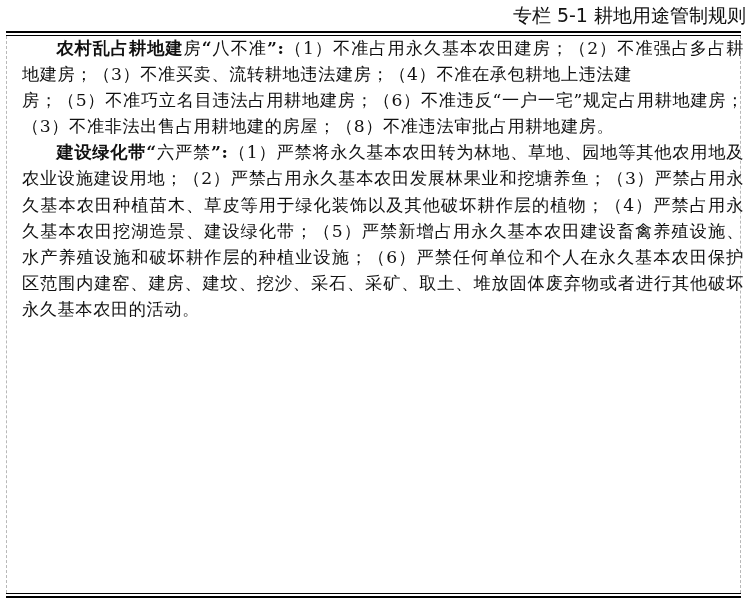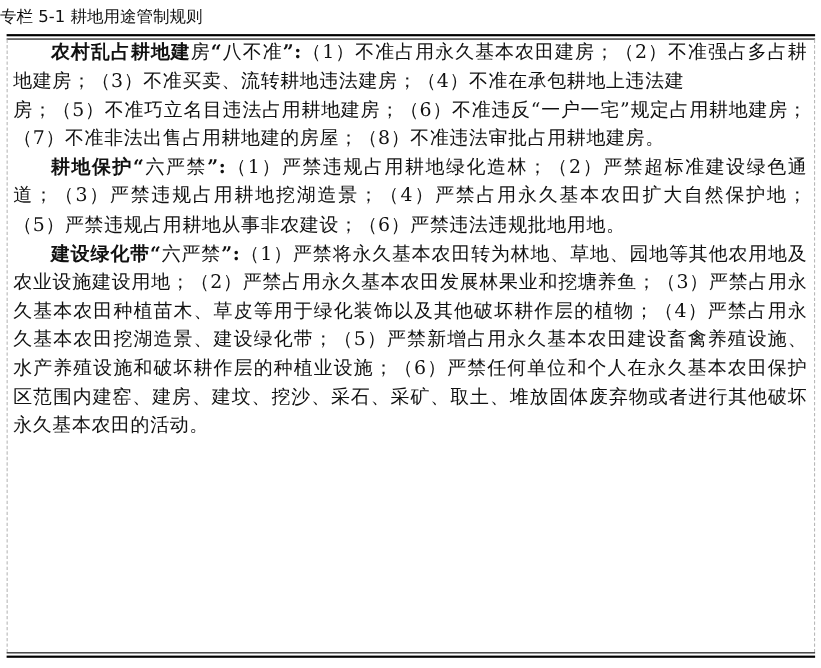--- a/index.html
+++ b/index.html
@@ -3,35 +3,35 @@
   <meta charset="utf-8">
   <style>
     html, body { margin: 0; padding: 0; background: #ffffff; }
     body {
       width: 746px; height: 607px; position: relative; overflow: hidden;
       font-family: "DejaVu Serif", "Liberation Serif", serif;
       color: #111111;
     }
     .title {
       position: absolute; left: 0; top: 2px; width: 746px; height: 26px;
-      text-align: left; font-family: "DejaVu Sans", "Liberation Sans", sans-serif;
-      font-size: 15px; line-height: 26px; color: #111; letter-spacing: 0px;
+      text-align: right; font-family: "DejaVu Sans", "Liberation Sans", sans-serif;
+      font-size: 19px; line-height: 26px; color: #111; letter-spacing: 0px;
     }
     .box {
       position: absolute; left: 6px; top: 31px; width: 735px; height: 567px;
       box-sizing: border-box;
     }
     .rule-top-thick { position: absolute; left: 0; top: 0; width: 100%; height: 2px; background: #000; }
     .rule-top-thin  { position: absolute; left: 0; top: 4px; width: 100%; height: 1px; background: #000; }
     .rule-bot-thin  { position: absolute; left: 0; bottom: 4px; width: 100%; height: 1px; background: #000; }
     .rule-bot-thick { position: absolute; left: 0; bottom: 0; width: 100%; height: 2px; background: #000; }
     .side-left  { position: absolute; left: 0; top: 5px; bottom: 5px; border-left: 1px dashed #b8b8b8; }
     .side-right { position: absolute; right: 0; top: 5px; bottom: 5px; border-right: 1px dashed #b8b8b8; }
     .content {
-      position: absolute; left: 6px; top: 4px; width: 722px;
+      position: absolute; left: 16px; top: 4px; width: 722px;
       font-size: 17.2px; line-height: 26.1px; text-align: justify;
       letter-spacing: 0.6px;
     }
     .para { margin: 0; text-indent: 2em; }
     .para.noindent { text-indent: 0; }
     .b { font-weight: bold; }
     .n { font-weight: normal; }
   </style>
 </head>
 <body>
@@ -39,23 +39,22 @@
 <div class="title">专栏 5-1    耕地用途管制规则</div>
 
 <div class="box">
   <div class="rule-top-thick"></div>
   <div class="rule-top-thin"></div>
   <div class="side-left"></div>
   <div class="side-right"></div>
 
   <div class="content">
     <p class="para"><span class="b">农村乱占耕地建</span><span class="n">房</span><span class="b">“</span><span class="n">八不准</span><span class="b">”:</span><span>（1）不准占用永久基本农田建房；（2）不准强占多占耕地建房；（3）不准买卖、流转耕地违法建房；（4）不准在承包耕地上违法建</span></p>
-    <p class="para noindent"><span>房；（5）不准巧立名目违法占用耕地建房；（6）不准违反“一户一宅”规定占用耕地建房；（7）不准非法出售占用耕地建的房屋；（8）不准违法审批占用耕地建房。</span></p>
+    <p class="para noindent"><span>房；（5）不准巧立名目违法占用耕地建房；（6）不准违反“一户一宅”规定占用耕地建房；（3）不准非法出售占用耕地建的房屋；（8）不准违法审批占用耕地建房。</span></p>
 
-    <p class="para"><span class="b">耕地保护</span><span class="b">“</span><span class="n">六严禁</span><span class="b">”:</span><span>（1）严禁违规占用耕地绿化造林；（2）严禁超标准建设绿色通道；（3）严禁违规占用耕地挖湖造景；（4）严禁占用永久基本农田扩大自然保护地；（5）严禁违规占用耕地从事非农建设；（6）严禁违法违规批地用地。</span></p>
 
     <p class="para"><span class="b">建设绿化带</span><span class="b">“</span><span class="n">六严禁</span><span class="b">”:</span><span>（1）严禁将永久基本农田转为林地、草地、园地等其他农用地及农业设施建设用地；（2）严禁占用永久基本农田发展林果业和挖塘养鱼；（3）严禁占用永久基本农田种植苗木、草皮等用于绿化装饰以及其他破坏耕作层的植物；（4）严禁占用永久基本农田挖湖造景、建设绿化带；（5）严禁新增占用永久基本农田建设畜禽养殖设施、水产养殖设施和破坏耕作层的种植业设施；（6）严禁任何单位和个人在永久基本农田保护区范围内建窑、建房、建坟、挖沙、采石、采矿、取土、堆放固体废弃物或者进行其他破坏永久基本农田的活动。</span></p>
 
   </div>
 
   <div class="rule-bot-thin"></div>
   <div class="rule-bot-thick"></div>
 </div>
 
 </body></html>

